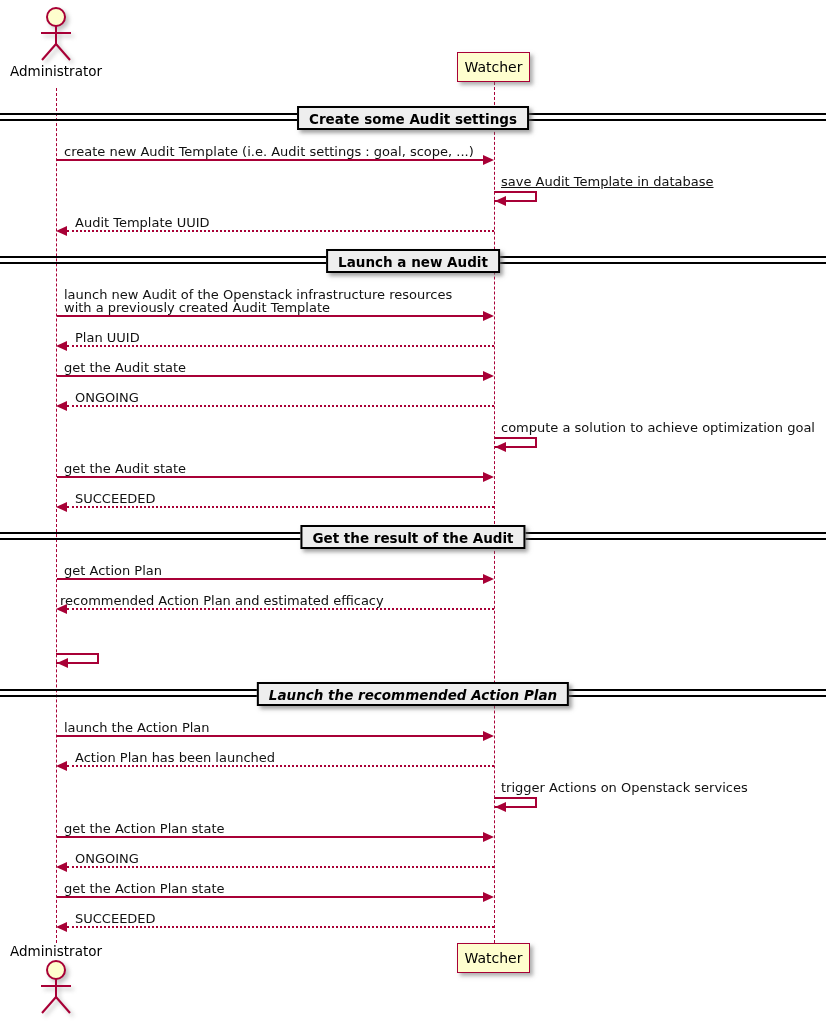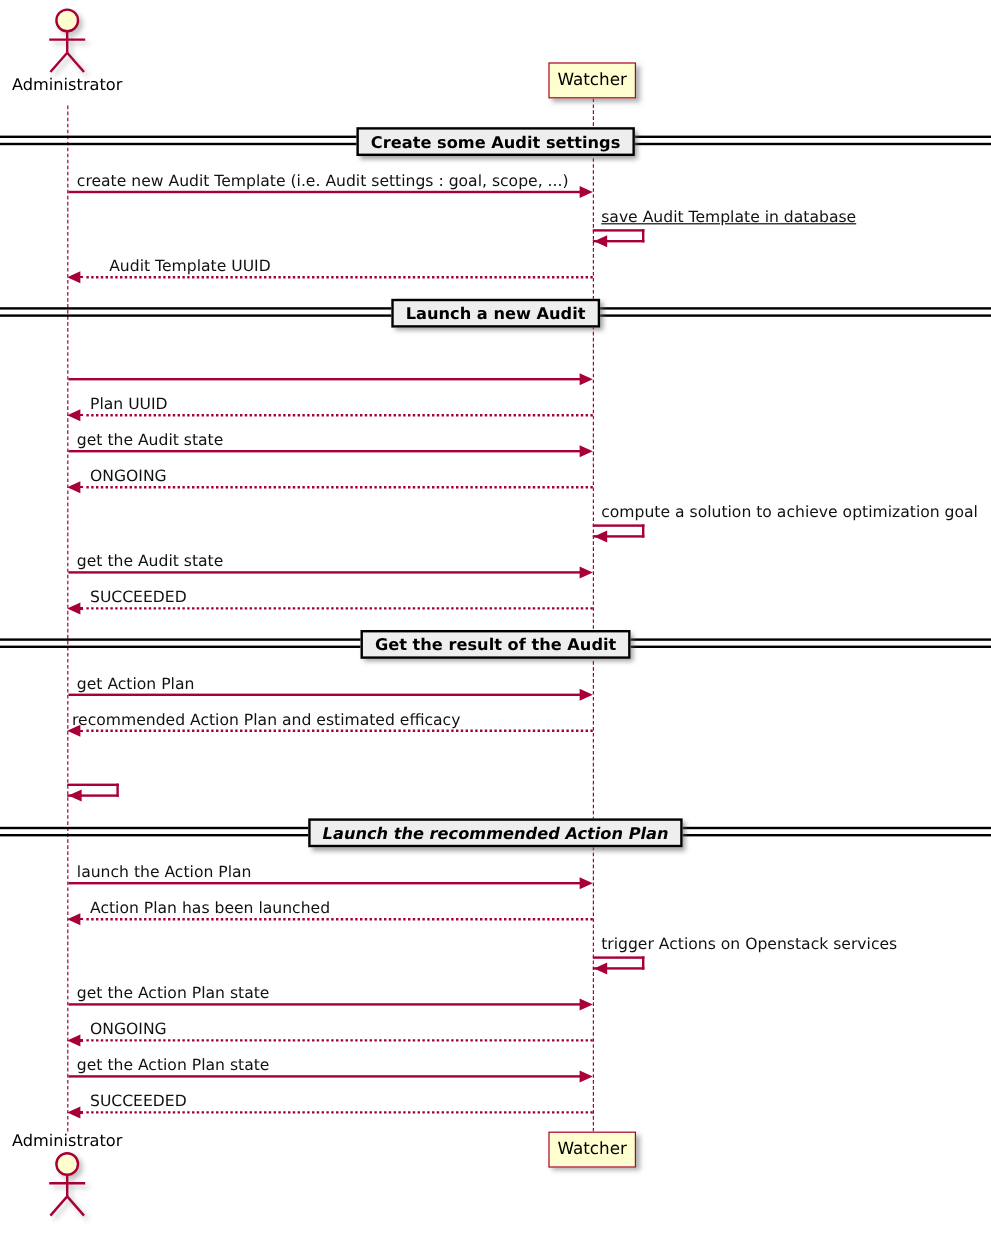--- a/index.html
+++ b/index.html
@@ -83,28 +83,30 @@
       <div class="msg-label" style="left: 64px; top: 145px;">
         <div>create new Audit Template (i.e. Audit settings : goal, scope, ...)</div>
       </div>
       <div class="msg-line-solid" style="left: 57px; top: 159px; width: 427px;"></div>
       <div class="ah-right" style="left: 483px; top: 155px;"></div>
       <div class="msg-label" style="left: 501px; top: 175px; text-decoration: underline;">
         <div>save Audit Template in database</div>
       </div>
       <div class="self-loop" style="left: 494px; top: 191px;"></div>
       <div class="ah-left" style="left: 495px; top: 196px;"></div>
-      <div class="msg-label" style="left: 75px; top: 216px; margin-left: 16px;">
+      <div class="msg-label" style="left: 75px; top: 216px;">
         <div>Audit Template UUID</div>
       </div>
       <div class="msg-line-dotted" style="left: 67px; top: 230px; width: 427px;"></div>
       <div class="ah-left" style="left: 56px; top: 226px;"></div>
       <div class="divider-rule" style="top: 256px;"></div>
       <div class="divider-box" style="top: 249px;">Launch a new Audit</div>
       <div class="msg-label" style="left: 64px; top: 288px;">
+        <div>launch new Audit of the Openstack infrastructure resources</div>
+        <div>with a previously created Audit Template</div>
       </div>
       <div class="msg-line-solid" style="left: 57px; top: 315px; width: 427px;"></div>
       <div class="ah-right" style="left: 483px; top: 311px;"></div>
       <div class="msg-label" style="left: 75px; top: 331px;">
         <div>Plan UUID</div>
       </div>
       <div class="msg-line-dotted" style="left: 67px; top: 345px; width: 427px;"></div>
       <div class="ah-left" style="left: 56px; top: 341px;"></div>
       <div class="msg-label" style="left: 64px; top: 361px;">
         <div>get the Audit state</div>

